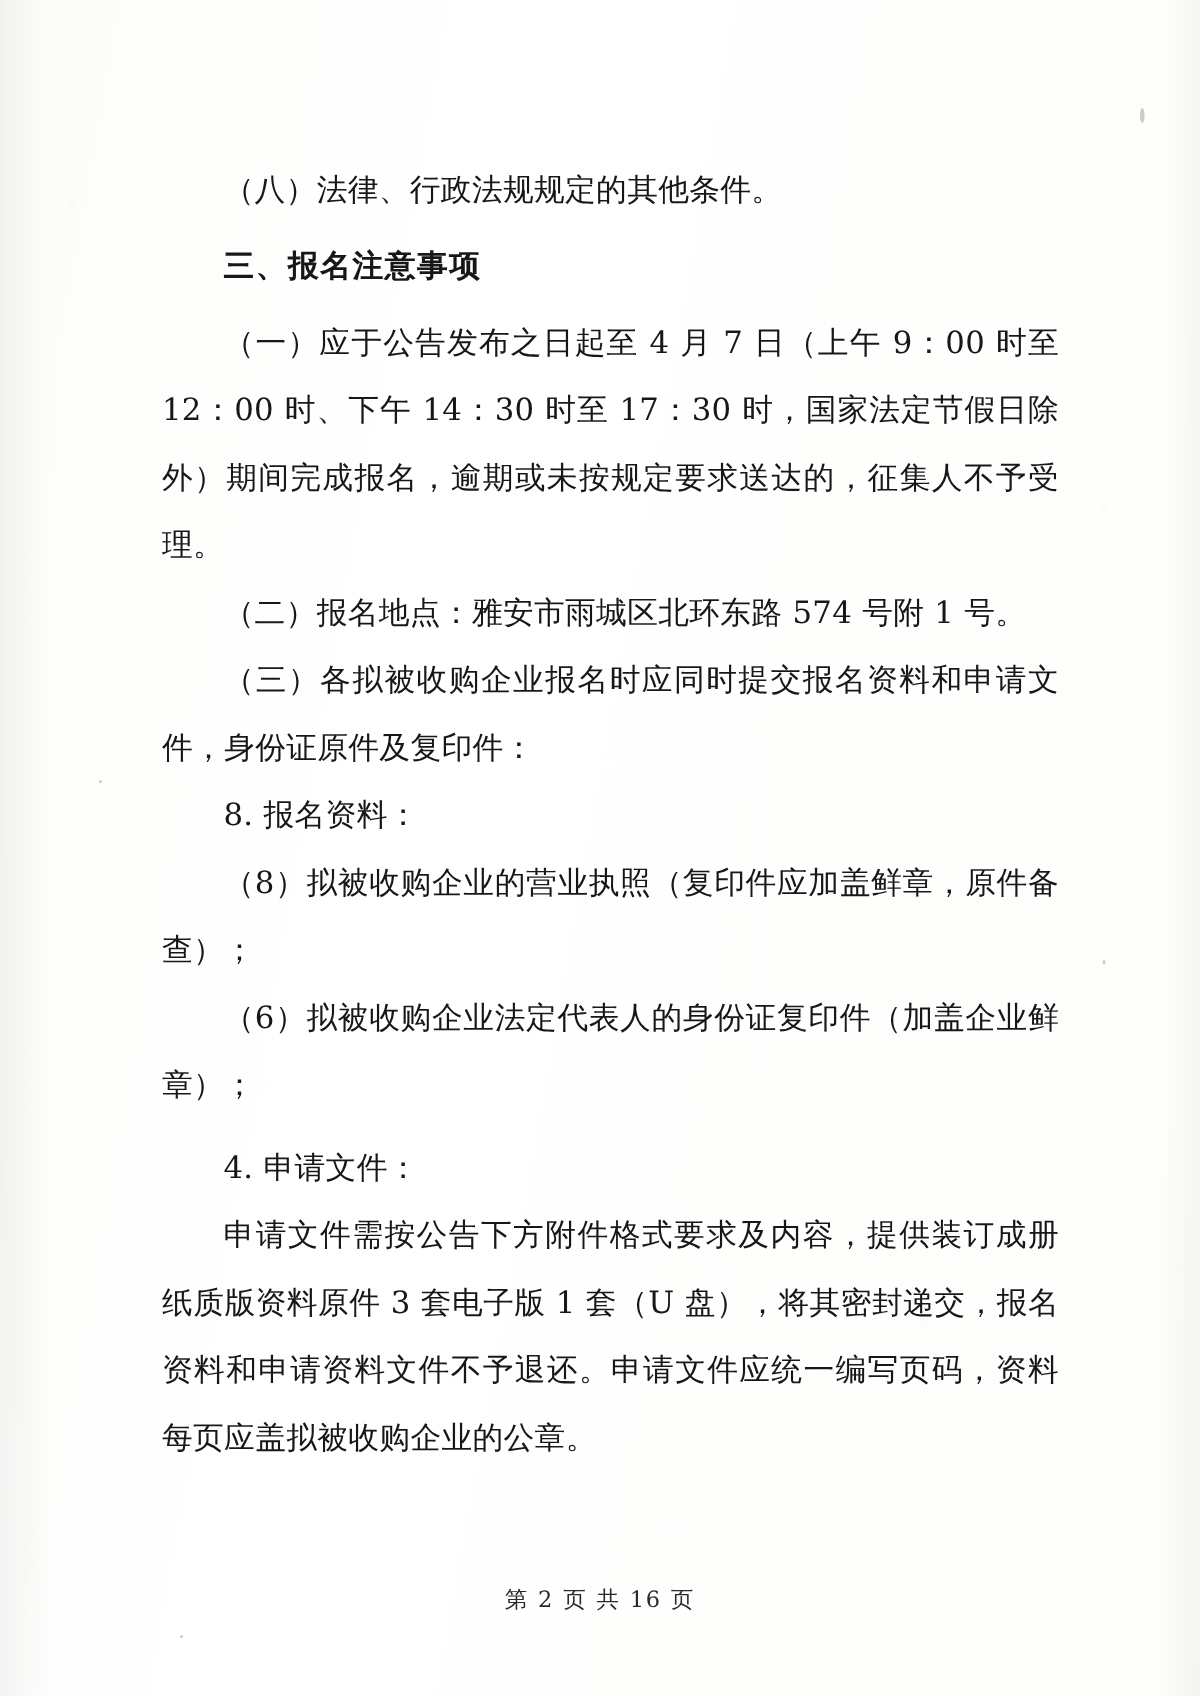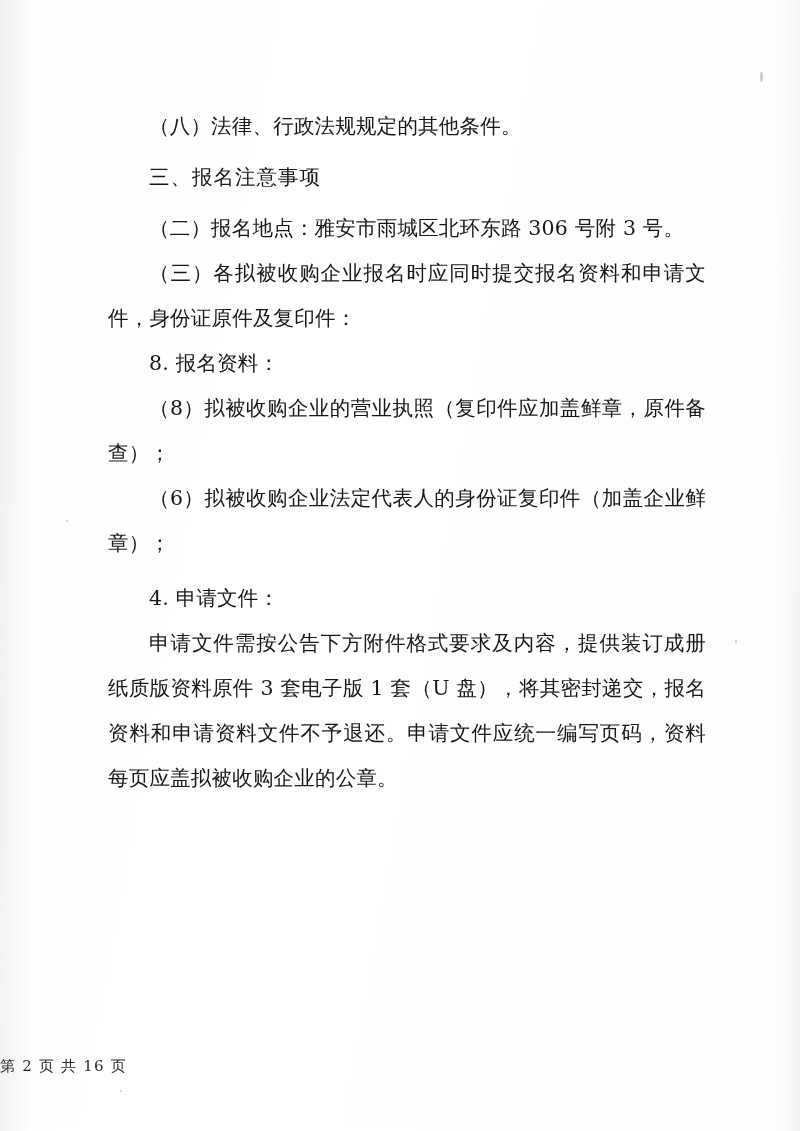--- a/index.html
+++ b/index.html
@@ -64,32 +64,33 @@
     margin: 0 0 0 0;
     font-size: 20.5px;
     line-height: 45px;
     letter-spacing: 0.2px;
     text-align: justify;
     text-justify: inter-character;
     color: #171717;
   }
   p.indent2 { text-indent: 2em; }
   p.heading {
-    font-weight: normal;
+    font-weight: bold;
     text-indent: 2em;
     letter-spacing: 1px;
   }
   .gap-s { height: 6px; }
   .gap-m { height: 10px; }
 
   .footer {
     position: absolute;
     left: 0;
     right: 0;
     top: 1057px;
+    text-align: center;
     font-size: 15px;
     letter-spacing: 1.2px;
     color: #2a2a2a;
     font-family: "DejaVu Serif", "Liberation Serif", serif;
   }
 </style>
 </head>
 <body>
 
 <div class="page">
@@ -99,21 +100,22 @@
   <div class="speck" style="left:760px; top:72px; width:3px; height:10px;"></div>
   <div class="speck" style="left:66px; top:520px; width:2px; height:2px;"></div>
   <div class="speck" style="left:735px; top:640px; width:2px; height:3px;"></div>
   <div class="speck" style="left:120px; top:1090px; width:2px; height:2px;"></div>
 
   <div class="content">
     <p class="indent2">（八）法律、行政法规规定的其他条件。</p>
     <div class="gap-s"></div>
     <p class="heading">三、报名注意事项</p>
     <div class="gap-s"></div>
-    <p class="indent2">（二）报名地点：雅安市雨城区北环东路 306 号附 3 号。</p>
+    <p class="indent2">（一）应于公告发布之日起至 4 月 7 日（上午 9：00 时至 12：00 时、下午 14：30 时至 17：30 时，国家法定节假日除外）期间完成报名，逾期或未按规定要求送达的，征集人不予受理。</p>
+    <p class="indent2">（二）报名地点：雅安市雨城区北环东路 574 号附 1 号。</p>
     <p class="indent2">（三）各拟被收购企业报名时应同时提交报名资料和申请文件，身份证原件及复印件：</p>
     <p class="indent2">8. 报名资料：</p>
     <p class="indent2">（8）拟被收购企业的营业执照（复印件应加盖鲜章，原件备查）；</p>
     <p class="indent2">（6）拟被收购企业法定代表人的身份证复印件（加盖企业鲜章）；</p>
     <div class="gap-m"></div>
     <p class="indent2">4. 申请文件：</p>
     <p class="indent2">申请文件需按公告下方附件格式要求及内容，提供装订成册纸质版资料原件 3 套电子版 1 套（U 盘），将其密封递交，报名资料和申请资料文件不予退还。申请文件应统一编写页码，资料每页应盖拟被收购企业的公章。</p>
   </div>
 
   <div class="footer">第 2 页 共 16 页</div>

